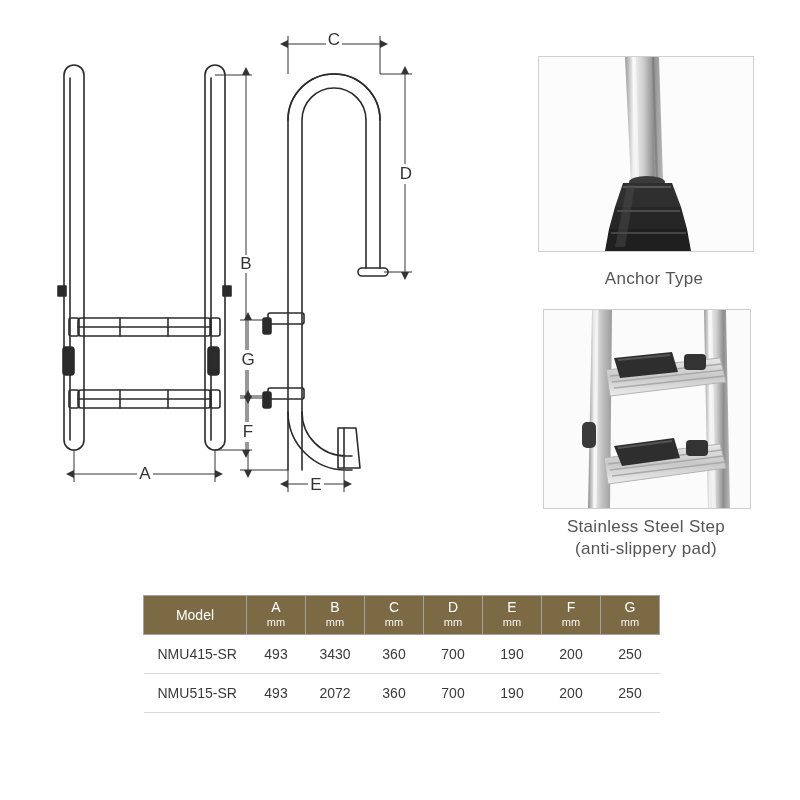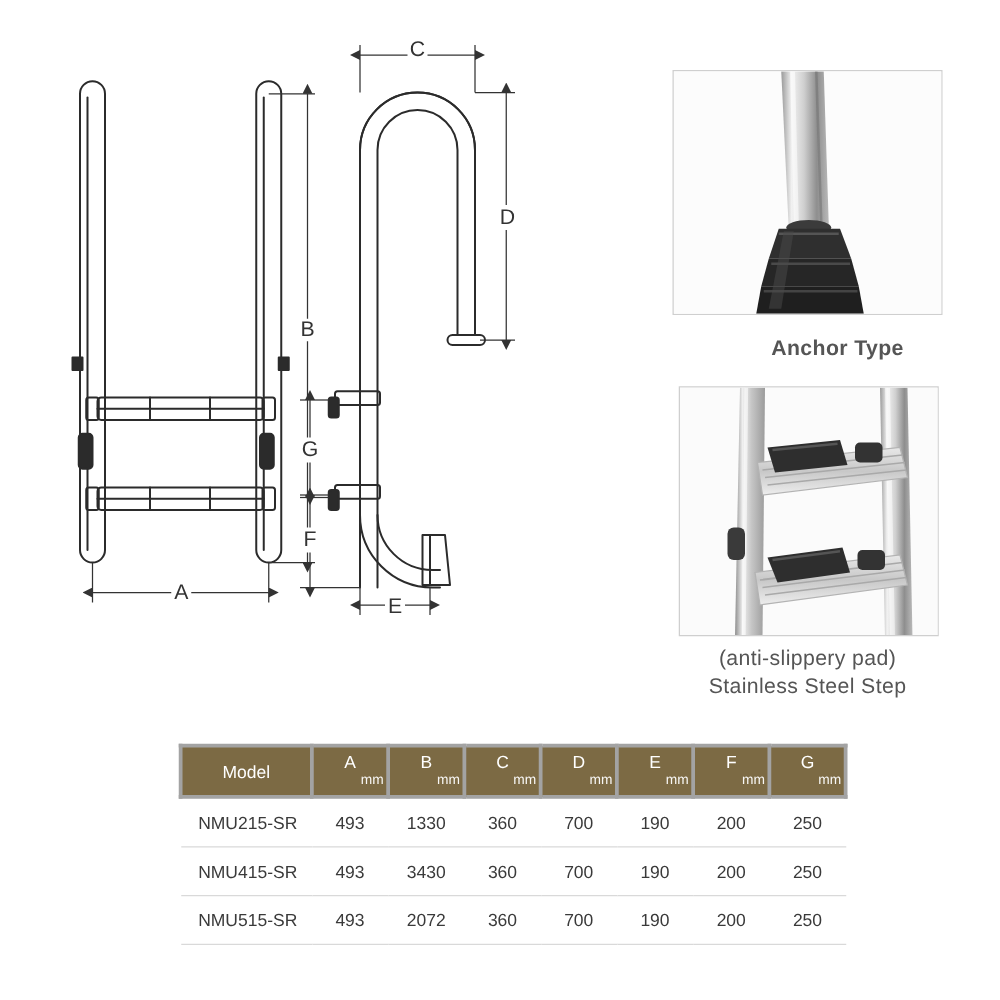--- a/index.html
+++ b/index.html
@@ -42,45 +42,44 @@
   }
   .caption {
     position: absolute;
     text-align: center;
     font-size: 17px;
     color: #555;
     letter-spacing: .3px;
     line-height: 22px;
     width: 260px;
   }
-  #caption-anchor { left: 540px; top: 268px; font-weight: bold; }
+  #caption-anchor { left: 524px; top: 268px; }
   #caption-step { left: 516px; top: 516px; }
 
   
   .spec-table {
     position: absolute;
     left: 143px;
     top: 595px;
     border-collapse: collapse;
     font-size: 14px;
     color: #3a3a3a;
   }
   .spec-table th {
     background: #7c6a44;
     color: #ffffff;
     font-weight: normal;
-    border: 3px solid #a3a3a3;
+    border: 1px solid #a3a3a3;
     padding: 4px 2px;
     line-height: 15px;
   }
   .spec-table th .unit {
     display: block;
     font-size: 11px;
     opacity: .95;
-    text-align: right;
   }
   .spec-table td {
     border-bottom: 1px solid #d9d9d9;
     padding: 11px 4px;
     text-align: center;
     background: #ffffff;
   }
   .spec-table td.model {
     text-align: left;
     padding-left: 14px;
@@ -268,22 +267,22 @@
       <path d="M60,148 L176,134 L182,158 L64,174 Z" fill="url(#stepGrad)" stroke="#b3b3b3" stroke-width="1"></path>
       <path d="M64,154 L178,140 M66,160 L180,146 M68,166 L181,152" stroke="#a9a9a9" stroke-width="1.4" fill="none"></path>
       <path d="M70,136 L130,128 L136,148 L78,156 Z" fill="#2e2e2e"></path>
       <path d="M74,138 L128,131" stroke="#555" stroke-width="2" fill="none"></path>
       <rect x="142" y="130" width="22" height="16" rx="4" fill="#333"></rect>
 
       <rect x="38" y="112" width="14" height="26" rx="5" fill="#3a3a3a"></rect>
     </svg>
   </div>
   <div class="caption" id="caption-step">
+    <div>Stainless Steel Step</div>
     <div>(anti-slippery pad)</div>
-    <div>Stainless Steel Step</div>
   </div>
 
   <table class="spec-table">
     <thead>
       <tr>
         <th class="col-model">
           <span>Model</span>
         </th>
         <th class="col-dim">
           <span>A</span>
@@ -309,30 +308,20 @@
           <span>F</span>
           <span class="unit">mm</span>
         </th>
         <th class="col-dim">
           <span>G</span>
           <span class="unit">mm</span>
         </th>
       </tr>
     </thead>
     <tbody>
-      <tr>
-        <td class="model">NMU215-SR</td>
-        <td>493</td>
-        <td>1330</td>
-        <td>360</td>
-        <td>700</td>
-        <td>190</td>
-        <td>200</td>
-        <td>250</td>
-      </tr>
       <tr>
         <td class="model">NMU415-SR</td>
         <td>493</td>
         <td>3430</td>
         <td>360</td>
         <td>700</td>
         <td>190</td>
         <td>200</td>
         <td>250</td>
       </tr>

